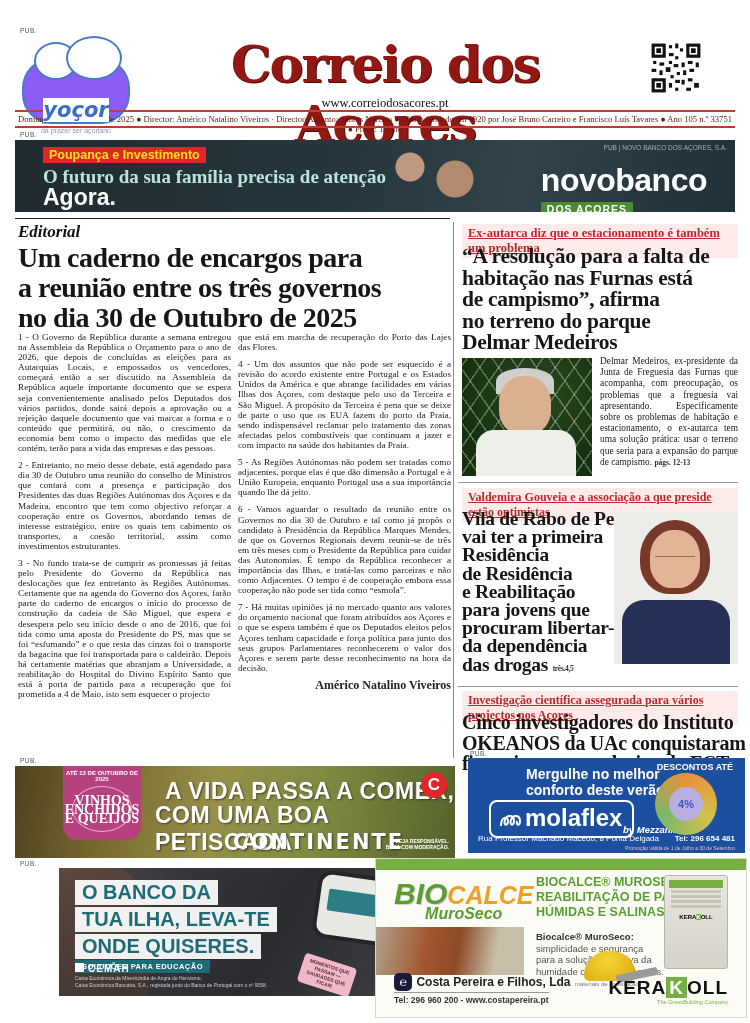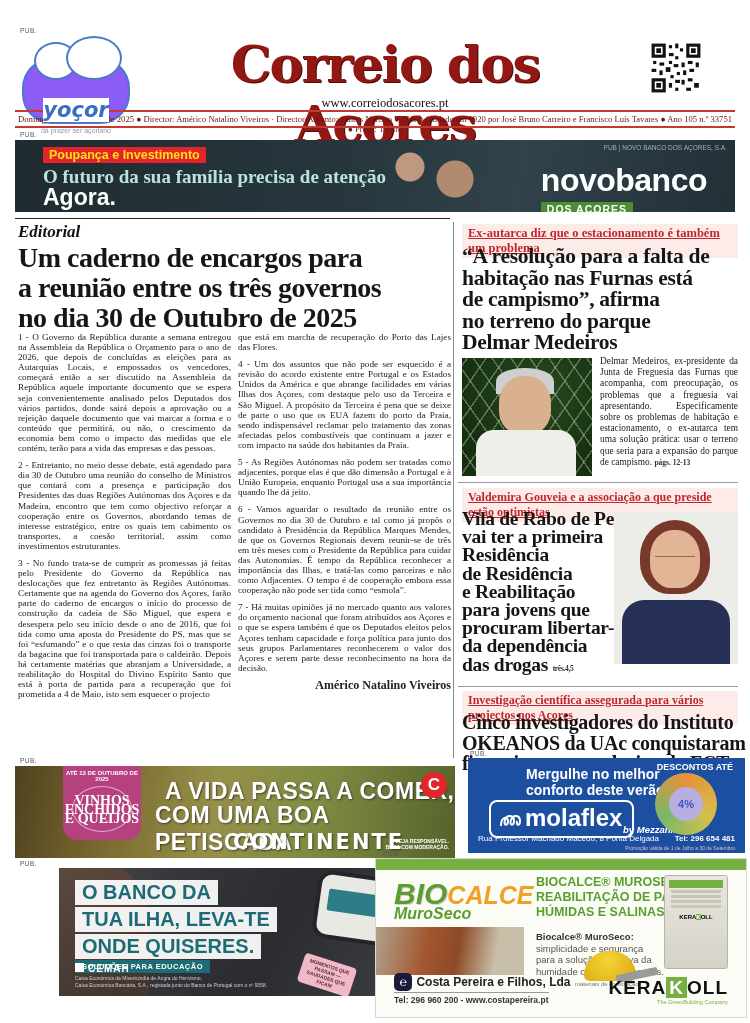--- a/index.html
+++ b/index.html
@@ -298,21 +298,21 @@
     <div>Caixa Económica da Misericórdia de Angra do Heroísmo,</div>
     <div>Caixa Económica Bancária, S.A., registada junto do Banco de Portugal com o nº 9058.</div>
   </div>
 </div>
 
 <div class="abs pub" style="left:383px;top:850px;">PUB.</div>
 <div class="abs bioc" style="left:375px;top:858px;width:370px;height:158px;">
   <div class="biogreenbar" style="height:11px;"></div>
   <div class="abs" style="left:18px;top:18px;">
     <span class="biologo1">BIO</span><span class="biologo2">CALCE</span>
-    <div class="biologo3" style="text-align:left;margin-top:-6px;">MuroSeco</div>
+    <div class="biologo3" style="text-align:center;margin-top:-6px;">MuroSeco</div>
   </div>
   <div class="abs bioh" style="left:160px;top:16px;">
     <div>BIOCALCE® MUROSECO</div>
     <div>REABILITAÇÃO DE PAREDES</div>
     <div>HÚMIDAS E SALINAS</div>
   </div>
   <div class="abs brick" style="left:0;top:68px;width:148px;height:48px;"></div>
   <div class="abs biobody" style="left:160px;top:72px;width:128px;">
     <span style="font-weight:bold;color:#333;">Biocalce® MuroSeco:</span>
     <span>simplicidade e segurança para a solução definitiva da humidade capilar em paredes.</span>

